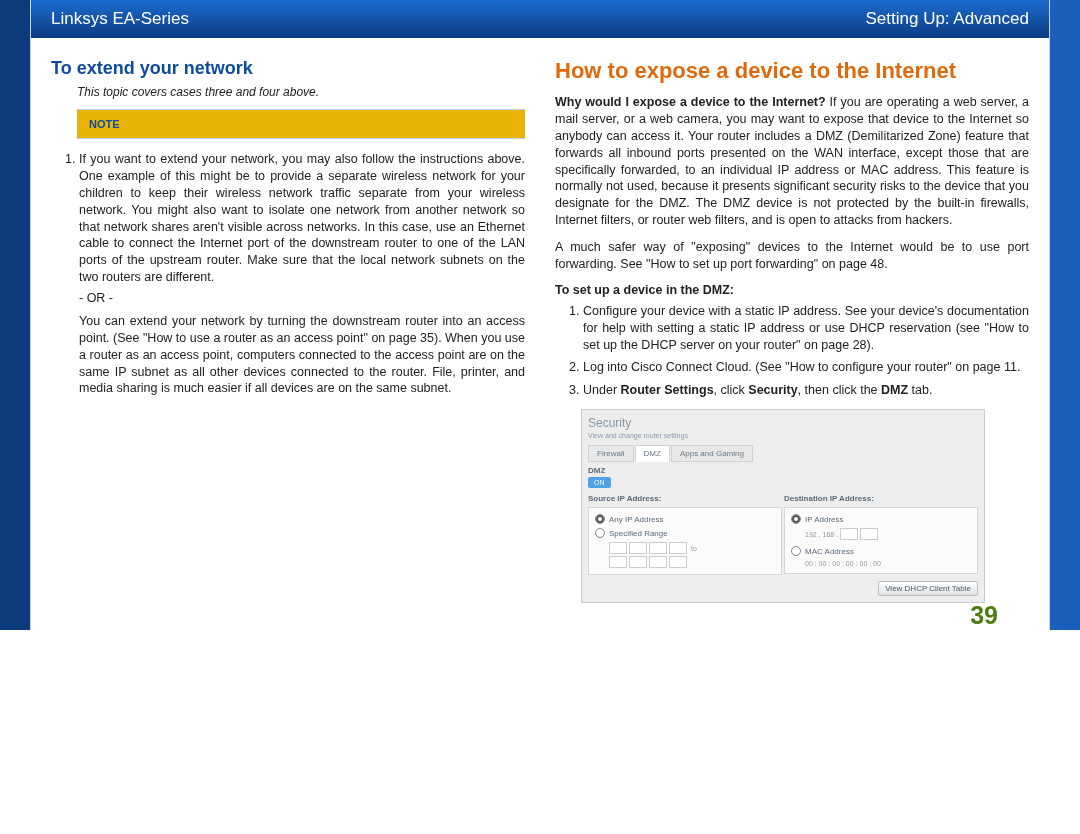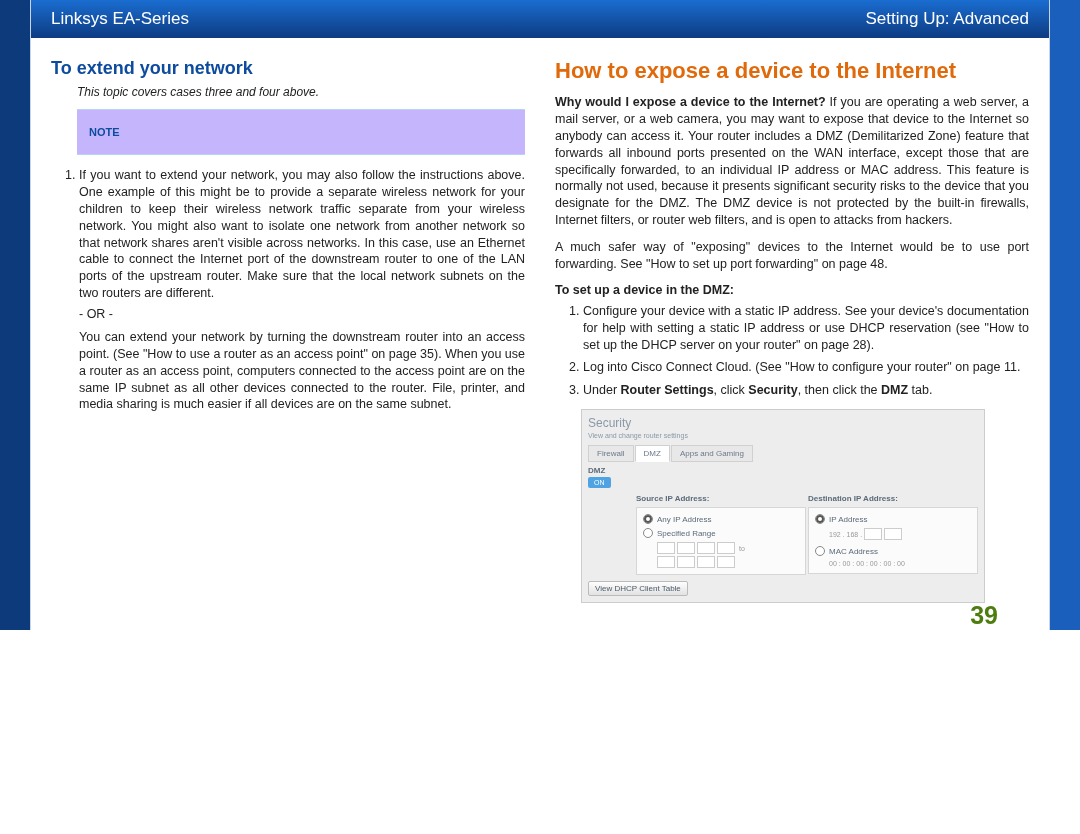--- a/index.html
+++ b/index.html
@@ -60,24 +60,24 @@
     font-weight: bold;
     font-size: 22px;
     margin: 0 0 10px 0;
   }
   .subtitle {
     font-style: italic;
     margin: 0 0 10px 26px;
     font-size: 12px;
   }
   .note-box {
-    background: #c4b5fd;
+    background: #eab308;
     border-top: 1px solid #b8d4ee;
     border-bottom: 1px solid #b8d4ee;
-    padding: 16px 12px;
+    padding: 8px 12px;
     margin: 6px 0 12px 26px;
     font-size: 12px;
   }
   .note-label {
     color: #0c4b9e;
     font-weight: bold;
     text-transform: uppercase;
     font-size: 11px;
   }
   .bold-para {
@@ -152,21 +152,20 @@
     background: #4fa3e3;
     color: #fff;
     font-size: 7px;
     padding: 2px 6px;
     border-radius: 2px;
     margin-bottom: 6px;
   }
   .router-row {
     display: flex;
     gap: 2px;
-    margin-left: 48px;
   }
   .router-box {
     flex: 1;
     background: #fbfbfb;
     border: 1px solid #d6d6d6;
     padding: 6px;
   }
   .router-label {
     font-size: 8px;
     font-weight: bold;
@@ -194,21 +193,21 @@
   }
   .btn-mini {
     display: inline-block;
     background: linear-gradient(#fefefe,#e2e2e2);
     border: 1px solid #bbb;
     padding: 2px 6px;
     font-size: 8px;
     border-radius: 2px;
     color: #4a5a6a;
   }
-  .router-footer { text-align:left; margin-top:6px; }
+  .router-footer { text-align:right; margin-top:6px; }
 </style>
 </head>
 <body>
 
 <div class="page">
   <div class="inner">
     <div class="header">
       <span>Linksys EA-Series</span>
       <span>Setting Up: Advanced</span>
     </div>

